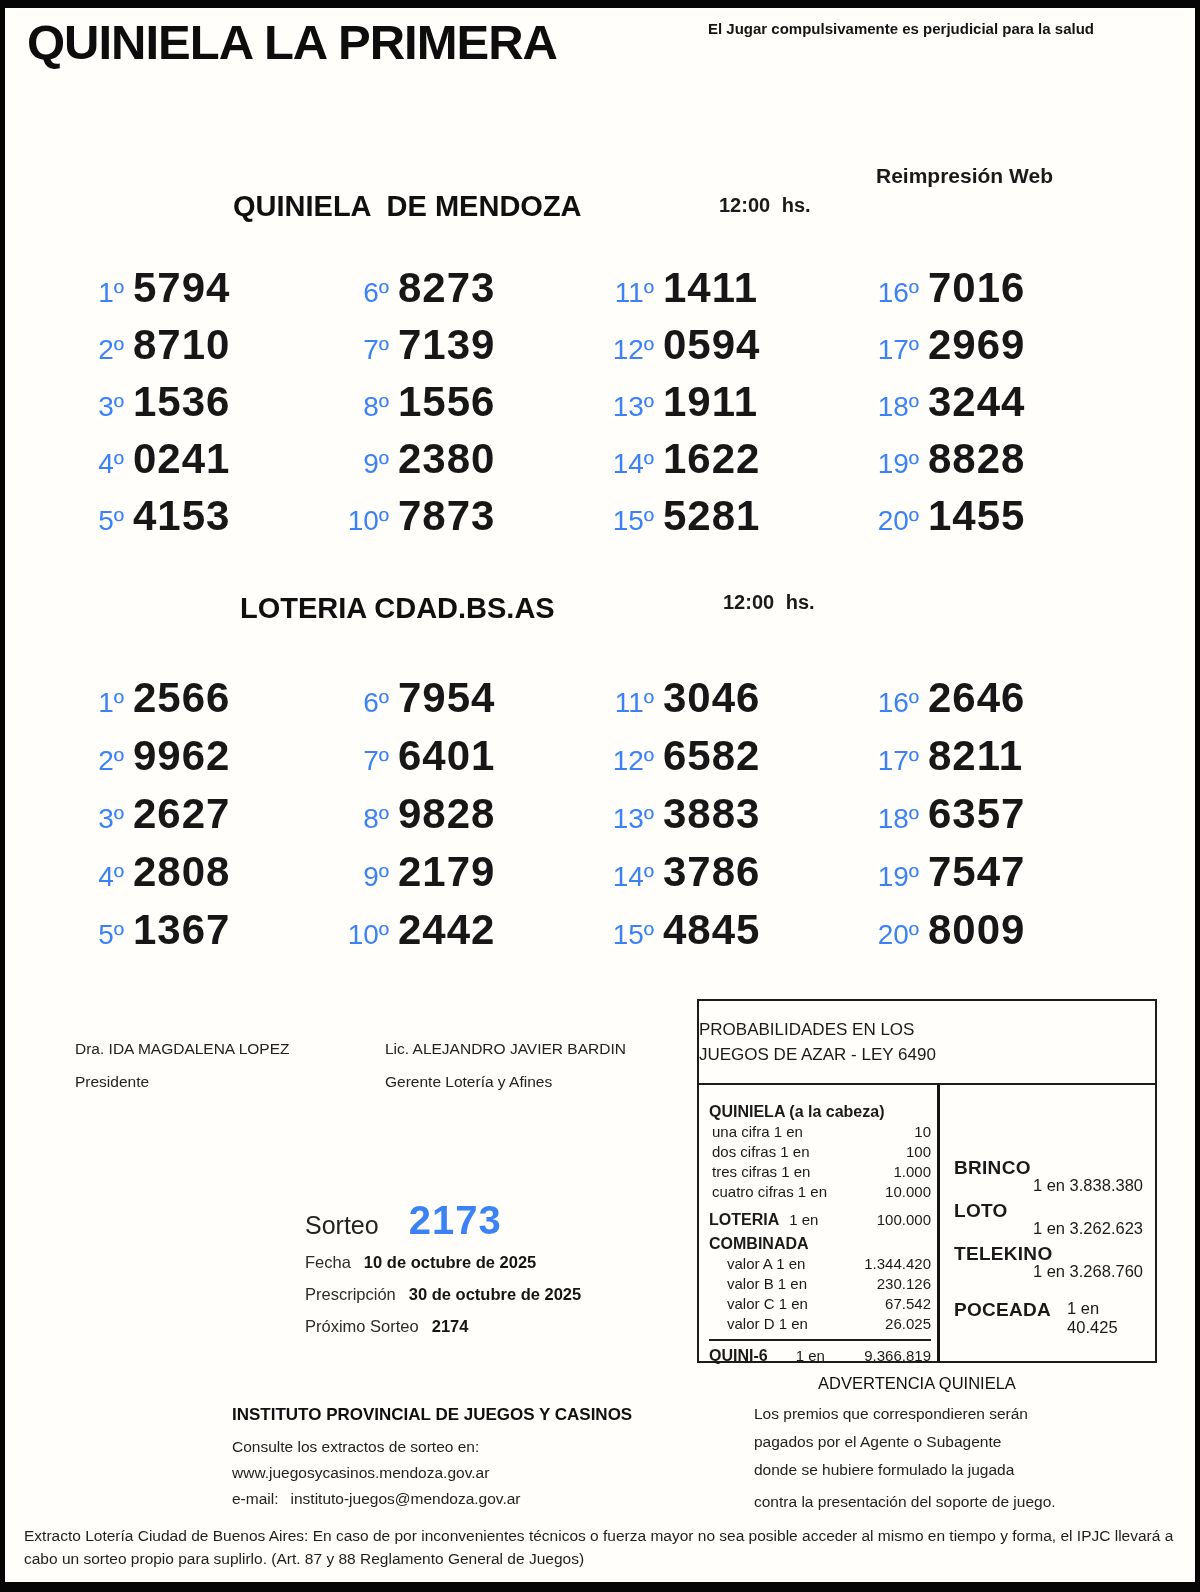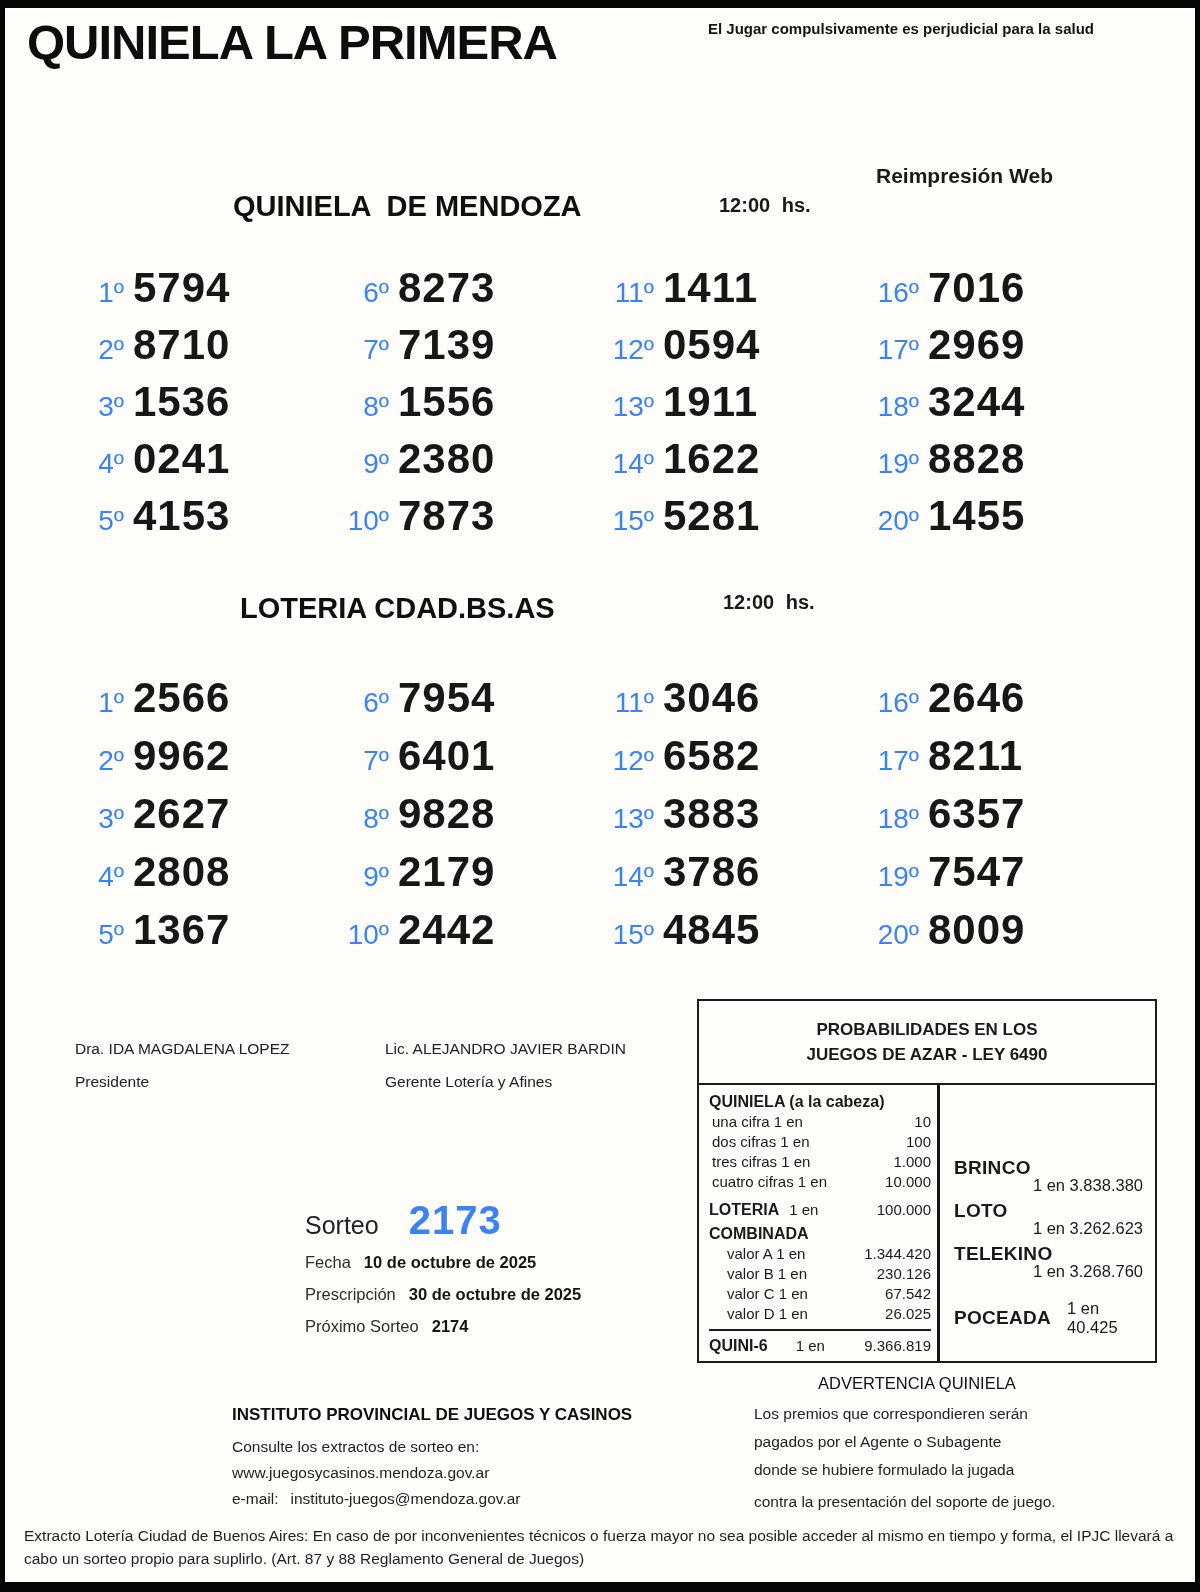--- a/index.html
+++ b/index.html
@@ -80,49 +80,49 @@
   .draw-info-line .lbl { color: #2b2b2b; }
   .draw-info-line .val { font-weight: bold; color: #151515; }
   .sorteo-block .first-info { margin-top: 10px; }
 
   .prob-box {
     left: 697px; top: 999px; width: 460px; height: 364px;
     border: 2px solid #1c1c1c; background: #fffefb;
   }
   .prob-header {
     height: 84px; display: flex; flex-direction: column;
-    align-items: center; justify-content: center;
-    font-size: 17px; font-weight: bold; line-height: 25px;
+    align-items: flex-start; justify-content: center;
+    font-size: 17px; font-weight: normal; line-height: 25px;
     border-bottom: 2px solid #1c1c1c; text-align: center;
   }
   .prob-body { display: flex; height: 276px; }
   .prob-left {
     width: 241px; border-right: 3px solid #141414;
-    padding: 7px 6px 4px 10px; font-size: 15px; line-height: 20px;
+    padding: 17px 6px 4px 10px; font-size: 15px; line-height: 20px;
   }
   .prob-group-head { font-weight: bold; font-size: 16px; }
   .prob-row { display: flex; justify-content: space-between; padding-left: 3px; }
   .prob-row .pv { text-align: right; }
   .prob-loteria { display: flex; margin-top: 8px; align-items: baseline; }
   .prob-loteria .pn { font-weight: bold; font-size: 16px; margin-right: 10px; }
   .prob-loteria .pv { margin-left: auto; }
   .prob-combinada-head { margin-top: 4px; font-weight: bold; font-size: 16px; }
   .prob-row.indent { padding-left: 18px; }
   .prob-quini {
     display: flex; margin-top: 5px; border-top: 2px solid #1c1c1c;
     padding-top: 5px; align-items: baseline;
   }
   .prob-quini .pn { font-weight: bold; font-size: 16px; }
   .prob-quini .pm { margin-left: 28px; }
   .prob-quini .pv { margin-left: auto; }
   .prob-right { flex: 1; padding: 72px 12px 8px 14px; }
   .game-group { margin-bottom: 5px; }
   .game-name { font-weight: bold; font-size: 19px; letter-spacing: 0.3px; }
   .game-odds { text-align: right; font-size: 16.5px; margin-top: -3px; }
-  .game-inline { display: flex; align-items: center; gap: 16px; margin-top: 18px; }
+  .game-inline { display: flex; align-items: flex-start; gap: 16px; margin-top: 18px; }
   .game-inline .game-odds { margin-top: 0; text-align: left; }
 
   .advertencia-title {
     left: 752px; top: 1374px; width: 330px; text-align: center;
     font-size: 16.5px; font-weight: normal; color: #111;
   }
   .advertencia-lines { left: 754px; top: 1400px; width: 390px; font-size: 15.5px; }
   .advertencia-lines .adv-line { line-height: 28px; color: #222; }
   .advertencia-lines .adv-line:last-child { margin-top: 4px; }
 

